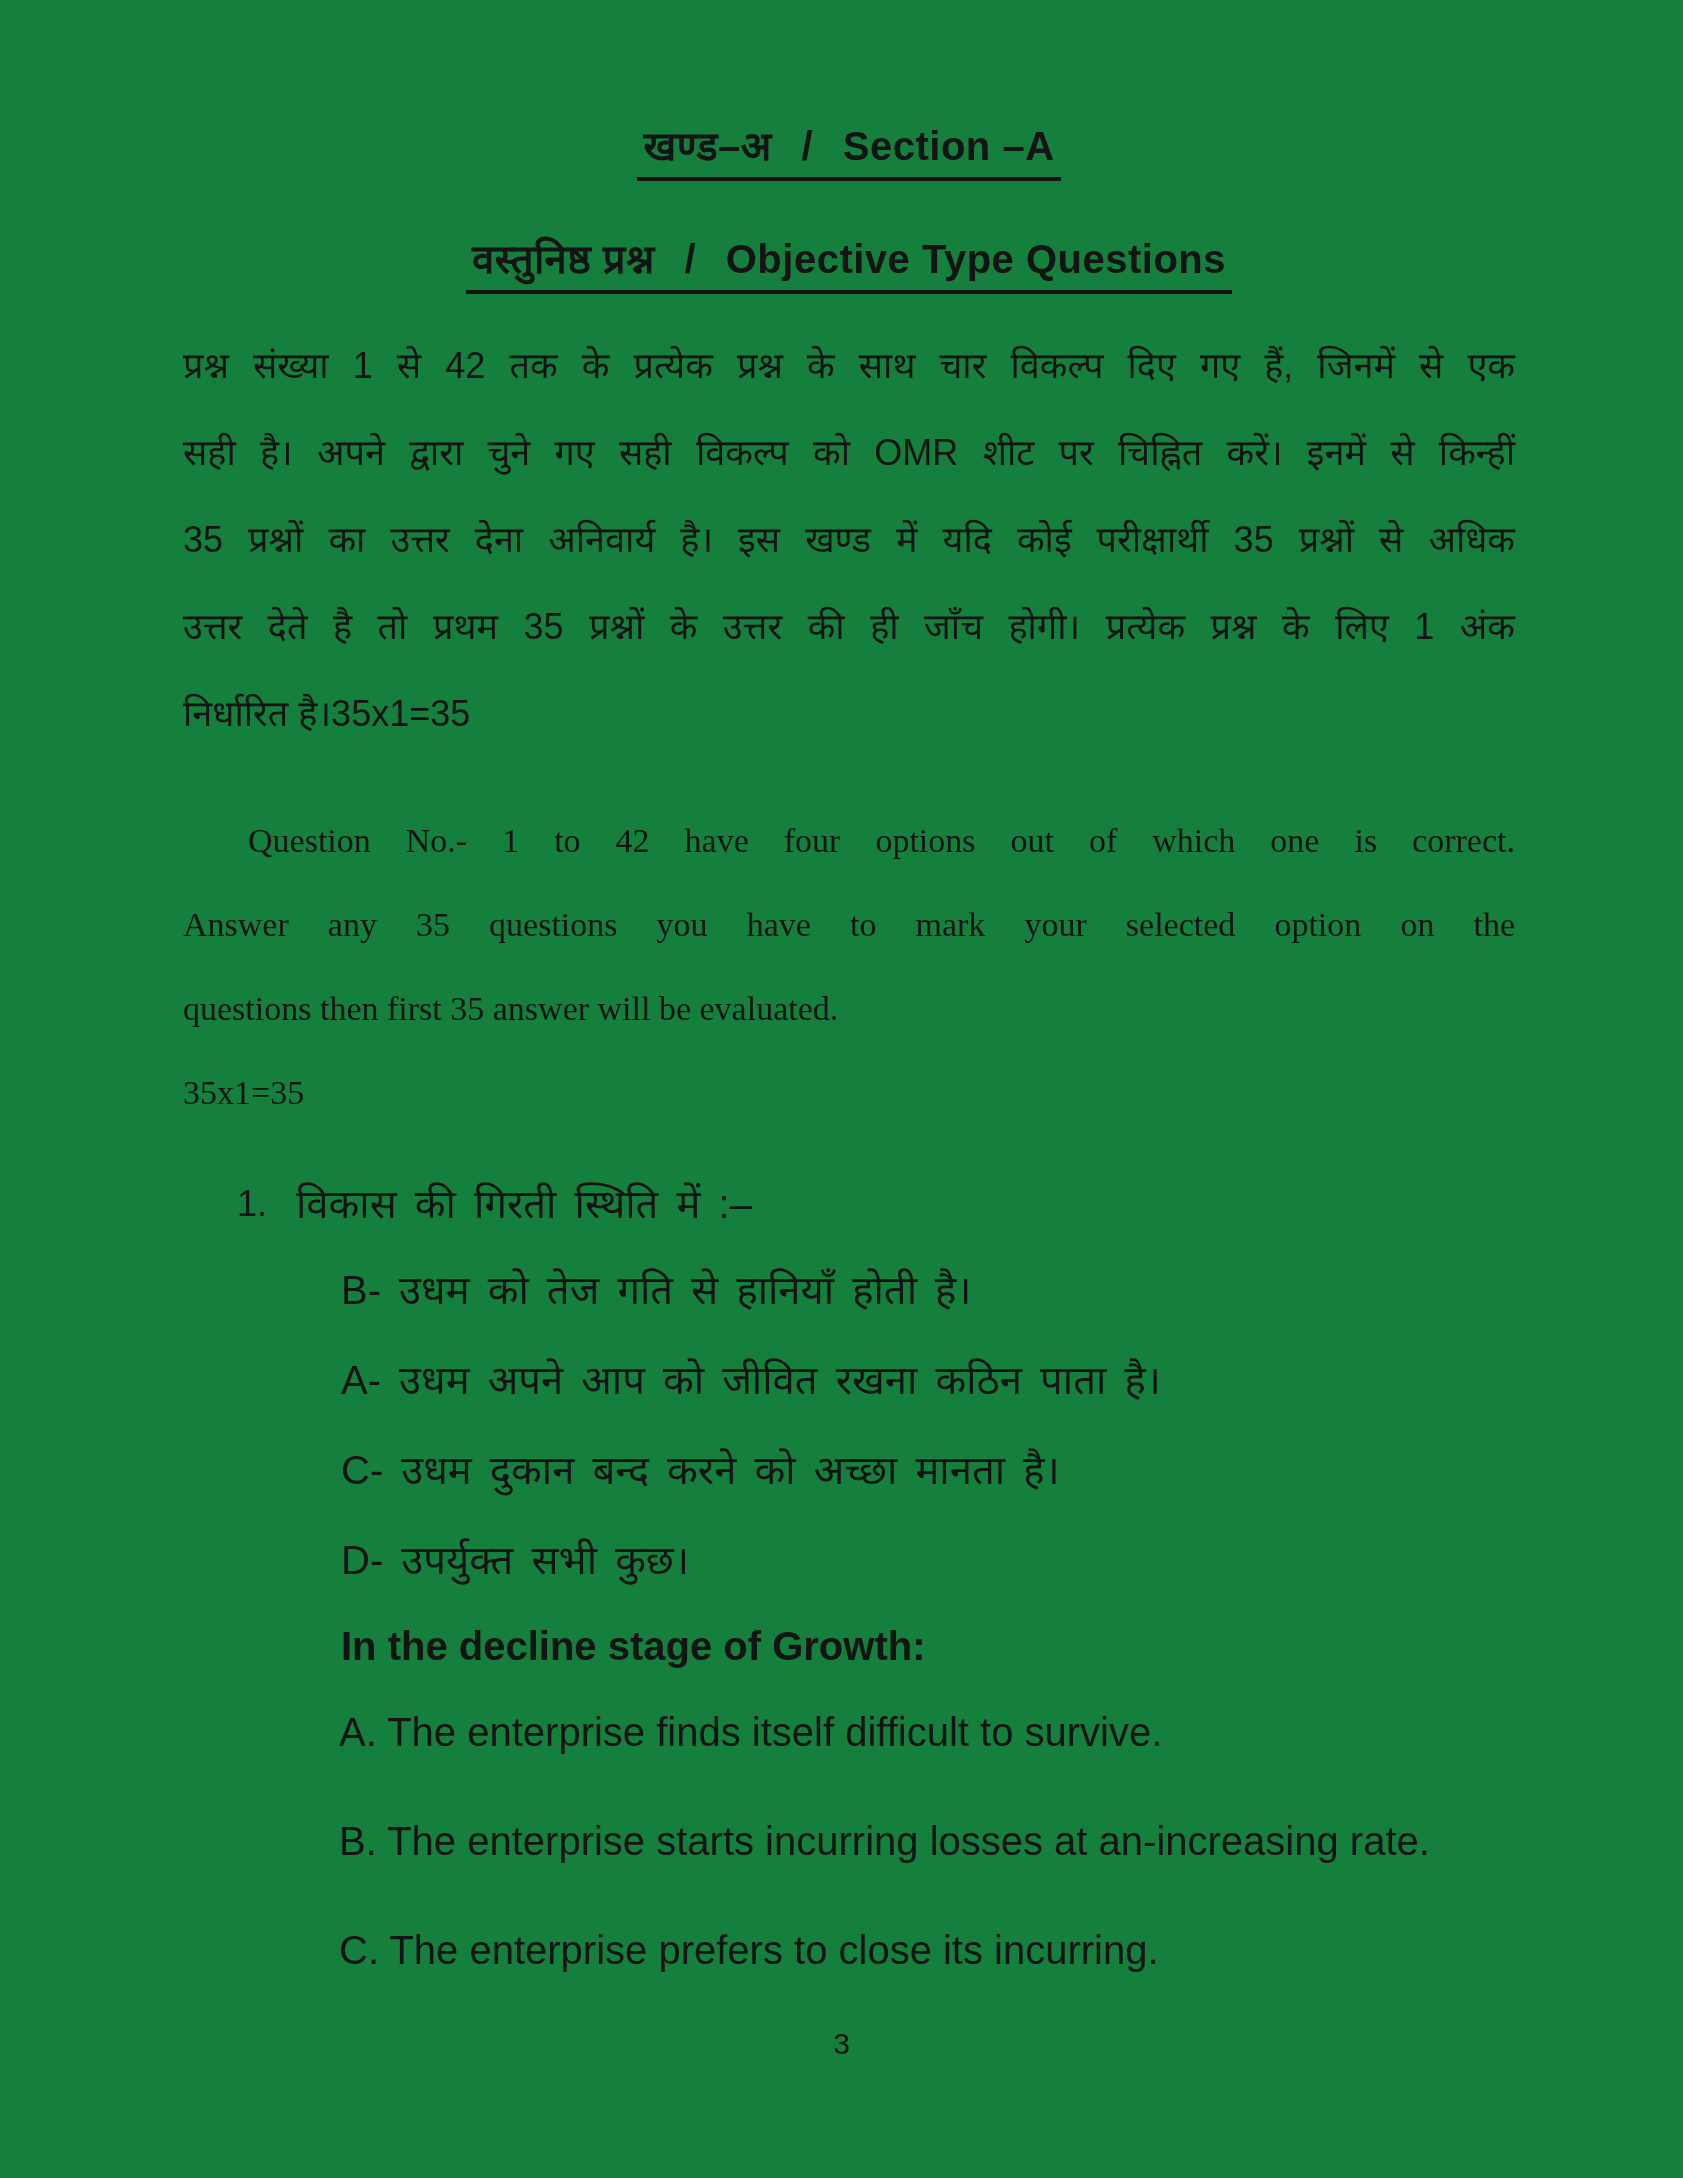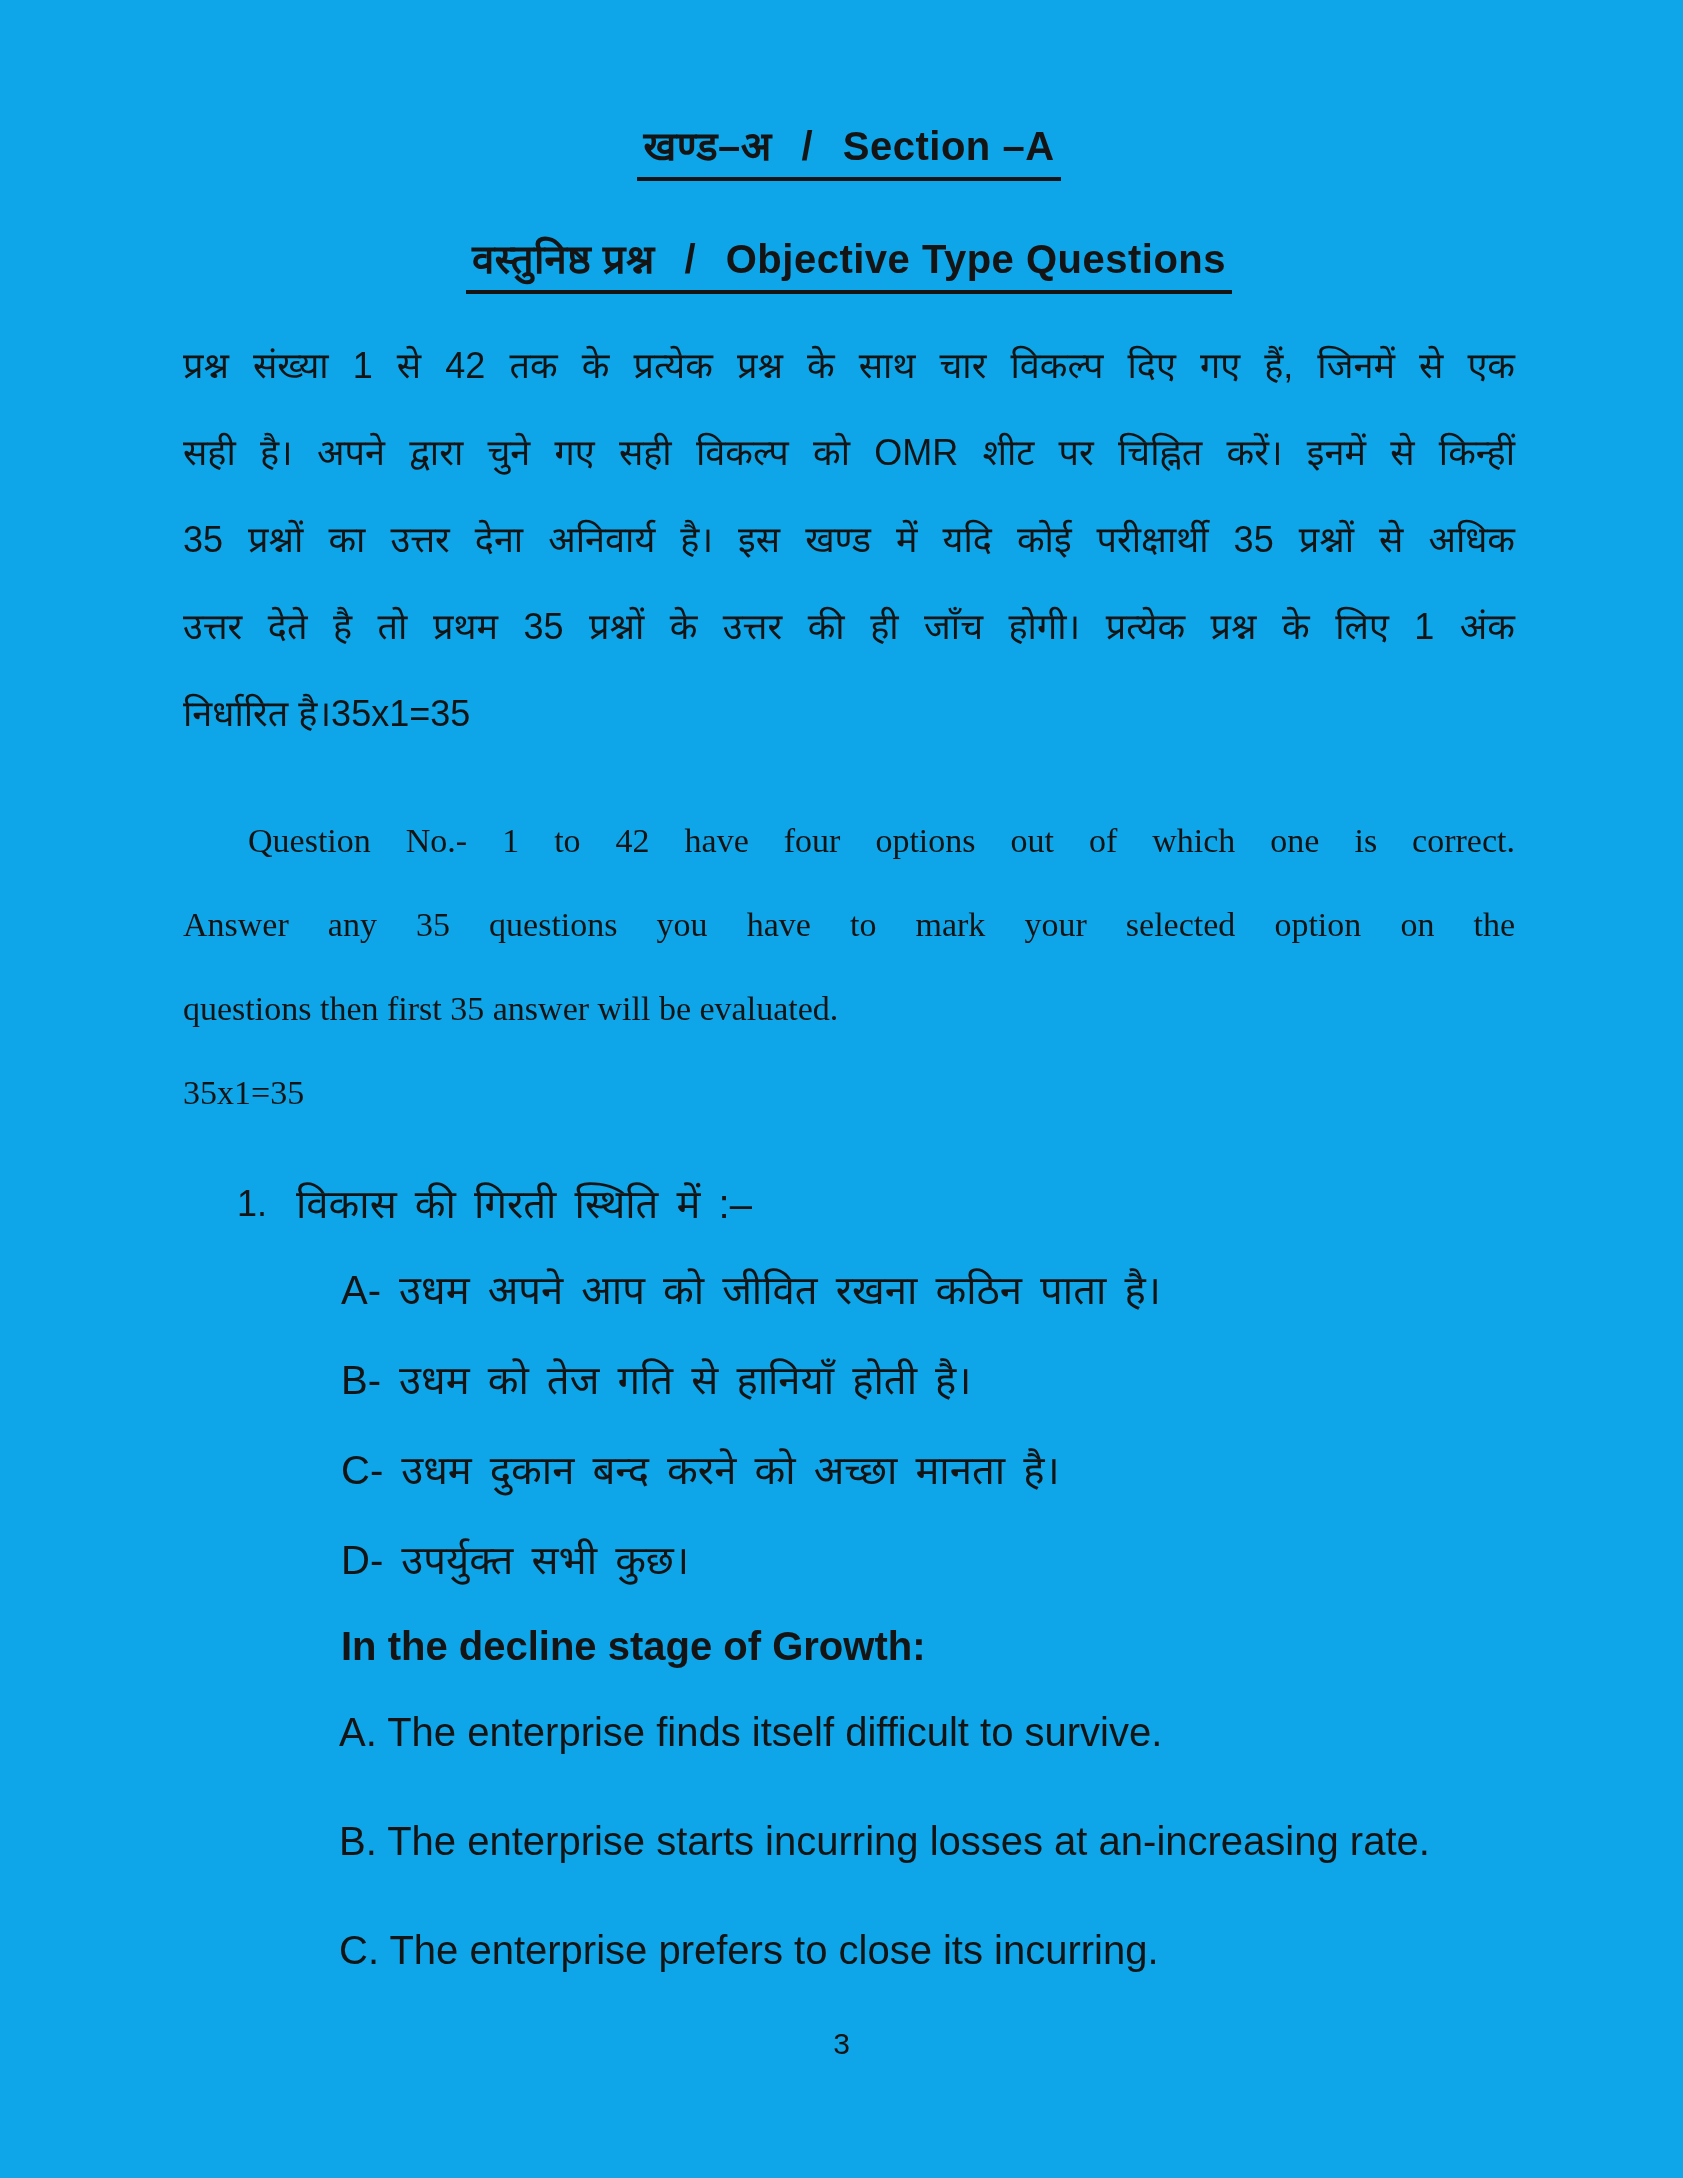--- a/index.html
+++ b/index.html
@@ -1,21 +1,21 @@
 <!DOCTYPE html>
 <html><head>
 <meta charset="utf-8">
 <style>
   * { margin:0; padding:0; box-sizing:border-box; }
   html,body { background:#e8e8e8; }
   .page {
     position:relative;
     width:1683px;
     height:2178px;
-    background:#0ea5e9;
+    background:#15803d;
     color:#141414;
     font-family:"Liberation Sans","DejaVu Sans",sans-serif;
     padding:0 168px 0 183px;
     overflow:hidden;
   }
   
   .header-wrap { text-align:center; padding-top:123px; }
   .subheader-wrap { text-align:center; margin-top:55px; }
   .underlined-title {
     display:inline-block;
@@ -119,22 +119,22 @@
     </div>
   </div>
 
   <div class="question-block">
     <div class="q-row">
       <span class="q-num">1.</span>
       <span class="q-text">विकास की गिरती स्थिति में :–</span>
     </div>
 
     <div class="hindi-options">
+      <div class="opt">B- उधम को तेज गति से हानियाँ होती है।</div>
       <div class="opt">A- उधम अपने आप को जीवित रखना कठिन पाता है।</div>
-      <div class="opt">B- उधम को तेज गति से हानियाँ होती है।</div>
       <div class="opt">C- उधम दुकान बन्द करने को अच्छा मानता है।</div>
       <div class="opt">D- उपर्युक्त सभी कुछ।</div>
     </div>
 
     <div class="english-q">In the decline stage of Growth:</div>
 
     <div class="english-options">
       <div class="opt">A. The enterprise finds itself difficult to survive.</div>
       <div class="opt">B. The enterprise starts incurring losses at an-increasing rate.</div>
       <div class="opt">C. The enterprise prefers to close its incurring.</div>

